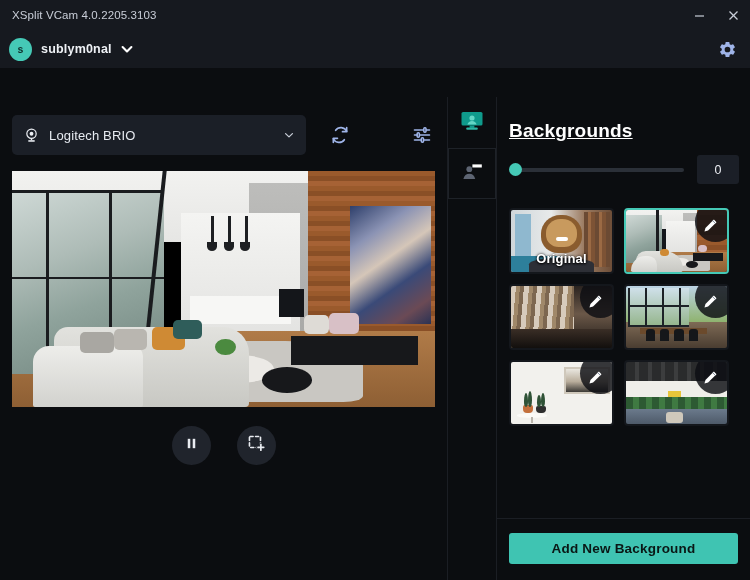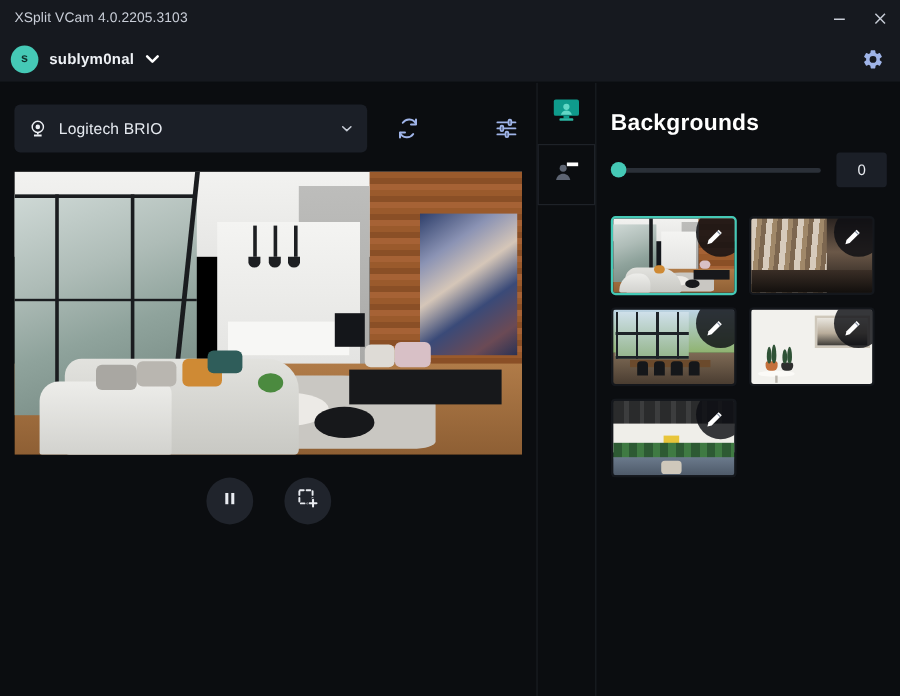--- a/index.html
+++ b/index.html
@@ -71,21 +71,21 @@
     color: #ffffff;
   }
   .gear-btn {
     margin-left: auto;
     width: 22px; height: 22px;
     display: flex; align-items: center; justify-content: center;
     color: #9fb4e8;
   }
 
   
-  .body-row { flex: 1; display: flex; min-height: 0; }
+  .body-row { flex: 1; display: flex; min-height: 0; margin-top: 28px; }
 
   
   .left-pane {
     width: 447px; flex: 0 0 447px;
     background: #0b0d10;
     display: flex; flex-direction: column;
     align-items: center;
     padding-top: 18px;
   }
 
@@ -157,20 +157,21 @@
     background: #0b0d10;
     border-left: 1px solid #1b1e24;
     display: flex; flex-direction: column;
     min-width: 0;
   }
   .panel-title {
     margin: 23px 0 0 12px;
     font-size: 19px; font-weight: bold;
     color: #ffffff;
     letter-spacing: 0.2px;
+    text-decoration: underline;
   }
   .blur-label {
     margin: 22px 0 0 12px;
     font-size: 13px; font-weight: bold;
     color: #ffffff;
   }
   .blur-row {
     margin: 13px 0 0 12px;
     display: flex; align-items: center;
   }
@@ -529,20 +530,33 @@
       <div class="blur-row">
         <div class="slider">
           <div class="slider-track"></div>
           <div class="slider-thumb"></div>
         </div>
         <div class="blur-value">0</div>
       </div>
 
       <div class="thumb-grid">
 
+        <div class="thumb">
+          <div class="thumb-canvas scene">
+            <div class="of-bg"></div>
+            <div class="of-win"></div>
+            <div class="of-shelf"></div>
+            <div class="of-desk"></div>
+            <div class="p-head" style="left:30%;top:8%;width:40%;height:62%;background:#8a5c2e"></div>
+            <div class="p-head" style="left:35%;top:14%;width:30%;height:46%;background:#c89a5e"></div>
+            <div class="p-mouth" style="left:45%;top:44%;width:11%;height:6%"></div>
+            <div class="p-body" style="left:18%;bottom:0;width:64%;height:22%;background:#2d2f36"></div>
+          </div>
+          <div class="thumb-caption">Original</div>
+        </div>
 
 
         <div class="thumb selected">
           <div class="thumb-canvas scene">
             <div class="lr-ceiling"></div>
             <div class="lr-wallR"></div>
             <div class="lr-stonewall"></div>
             <div class="lr-kitchen"></div>
             <div class="lr-floor"></div>
             <div class="lr-glass"></div>
@@ -640,16 +654,19 @@
               <svg width="15" height="15" viewBox="0 0 16 16" aria-hidden="true">
                 <path d="M11.6 1.6 14.4 4.4 5.4 13.4 1.6 14.4 2.6 10.6z" fill="#ffffff"></path>
                 <path d="M10.3 2.9 13.1 5.7" stroke="#7a8699" stroke-width="1" fill="none"></path>
               </svg>
             </span>
           </div>
         </div>
 
       </div>
 
+      <div class="panel-footer">
+        <button class="add-btn">Add New Background</button>
+      </div>
 
     </div>
   </div>
 </div>
 
 </body></html>

